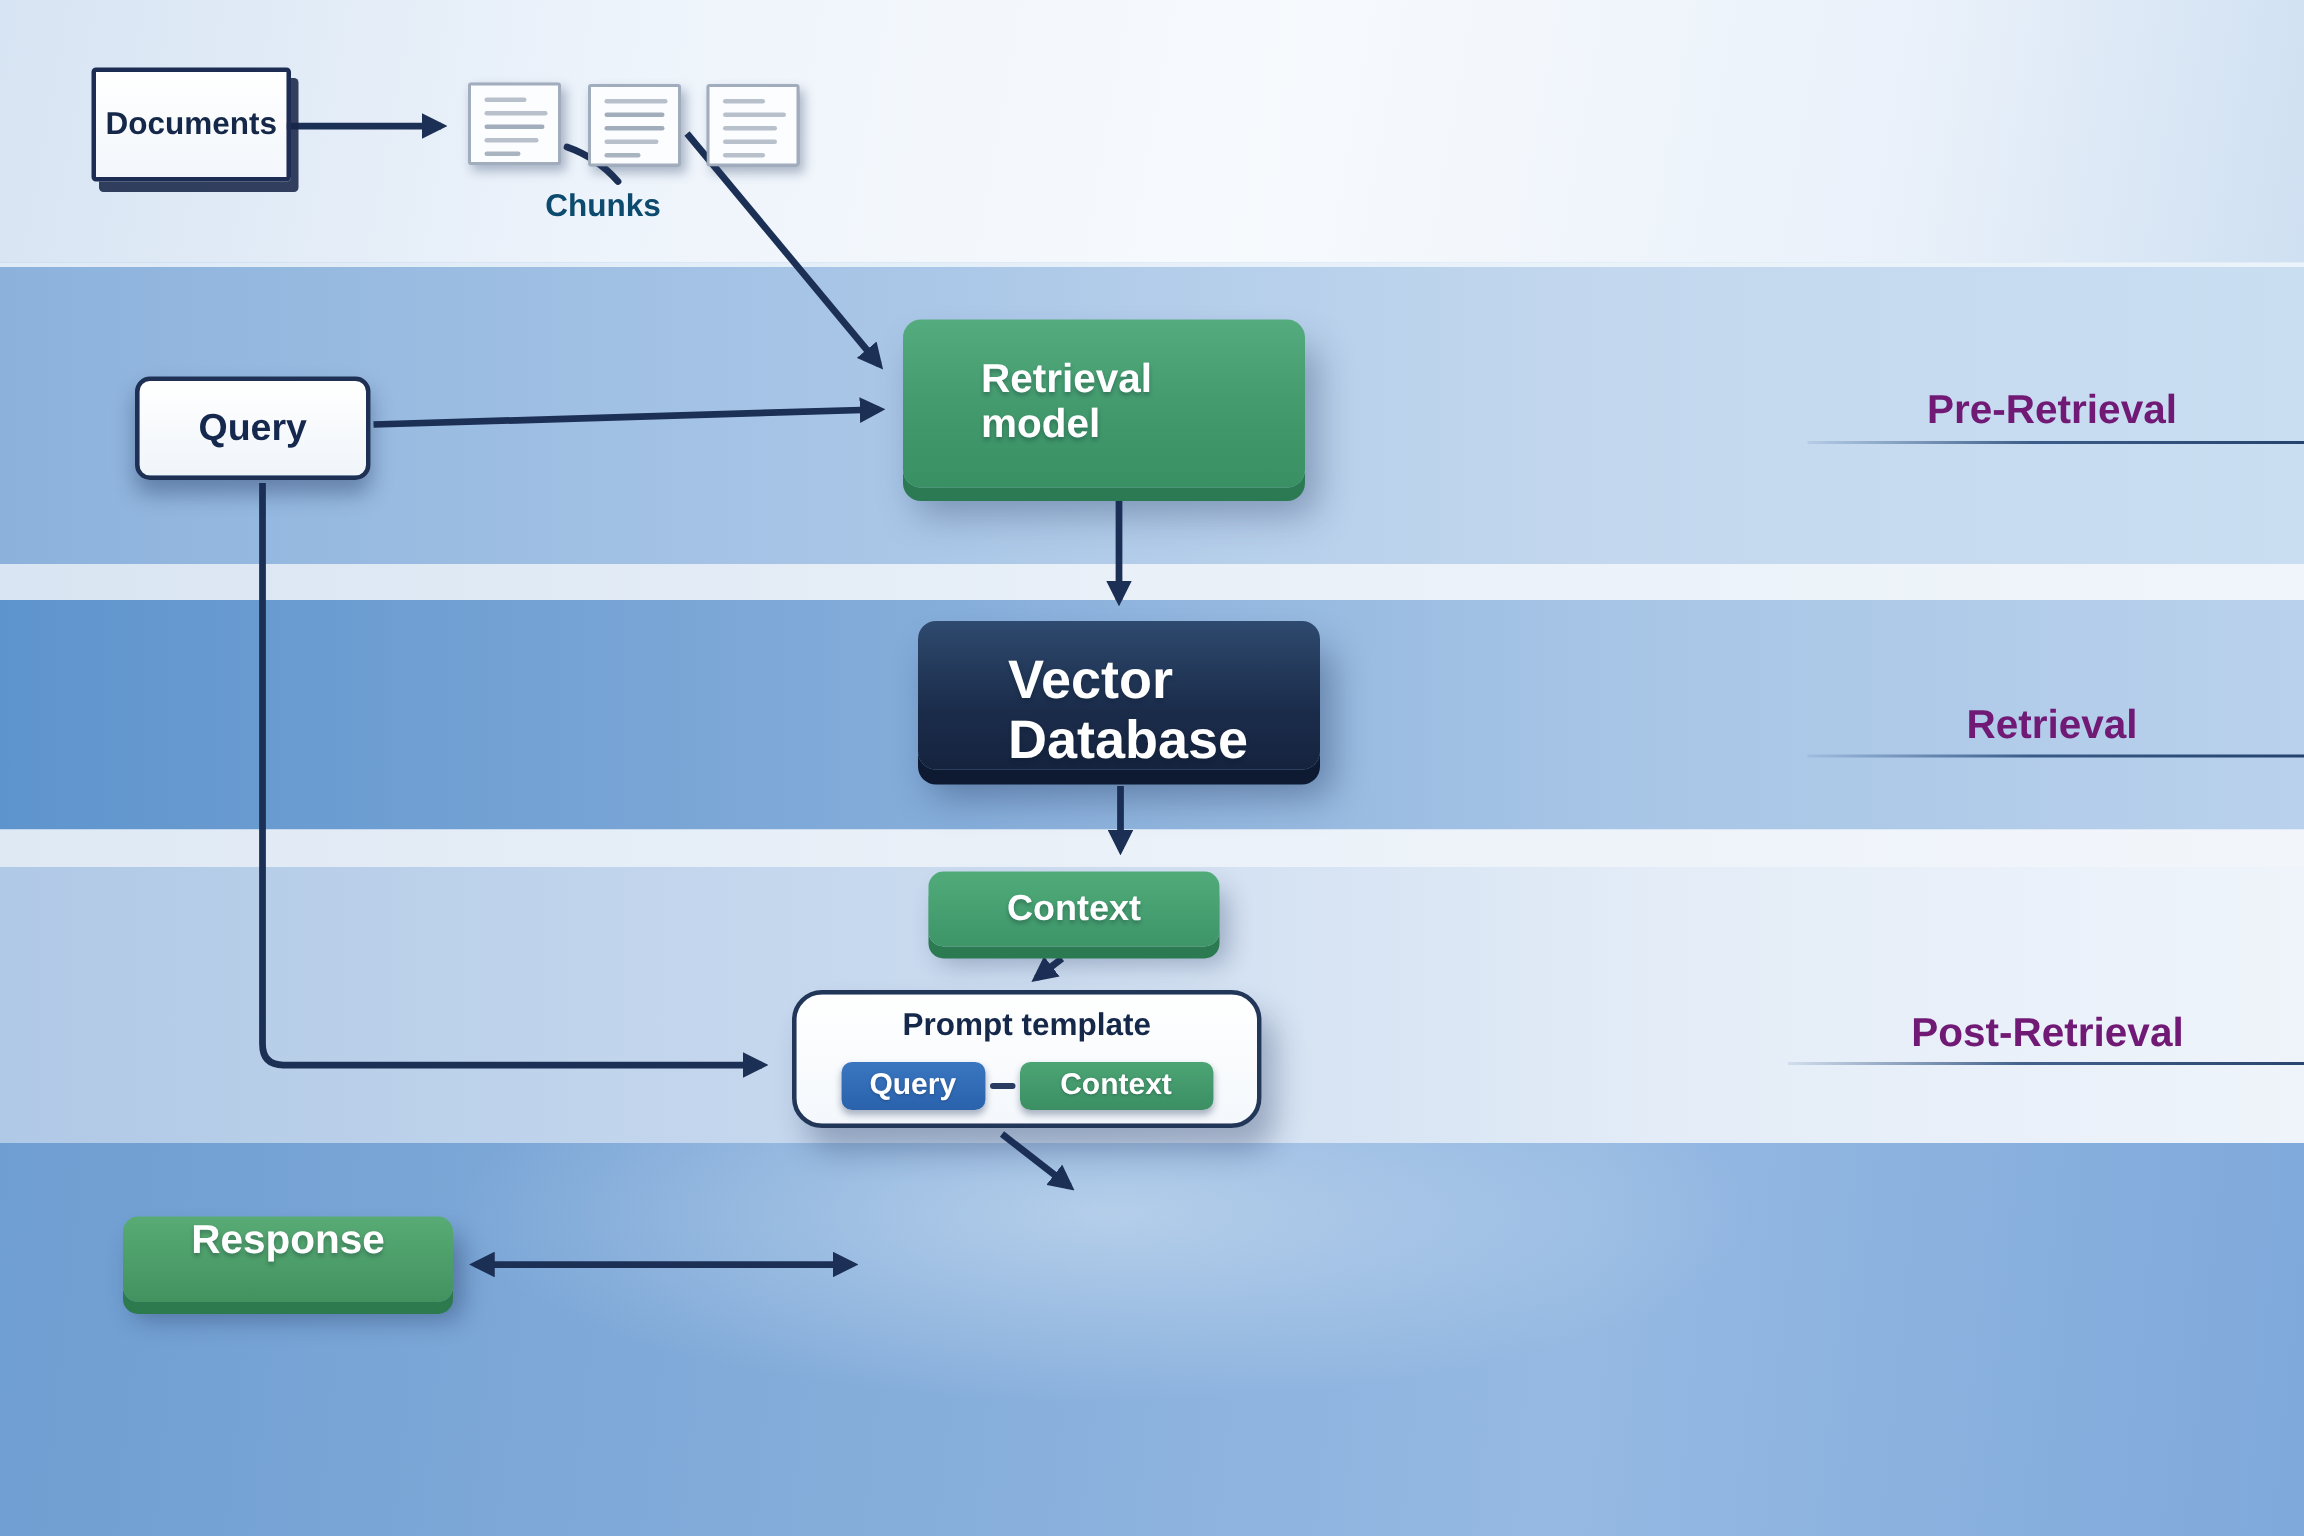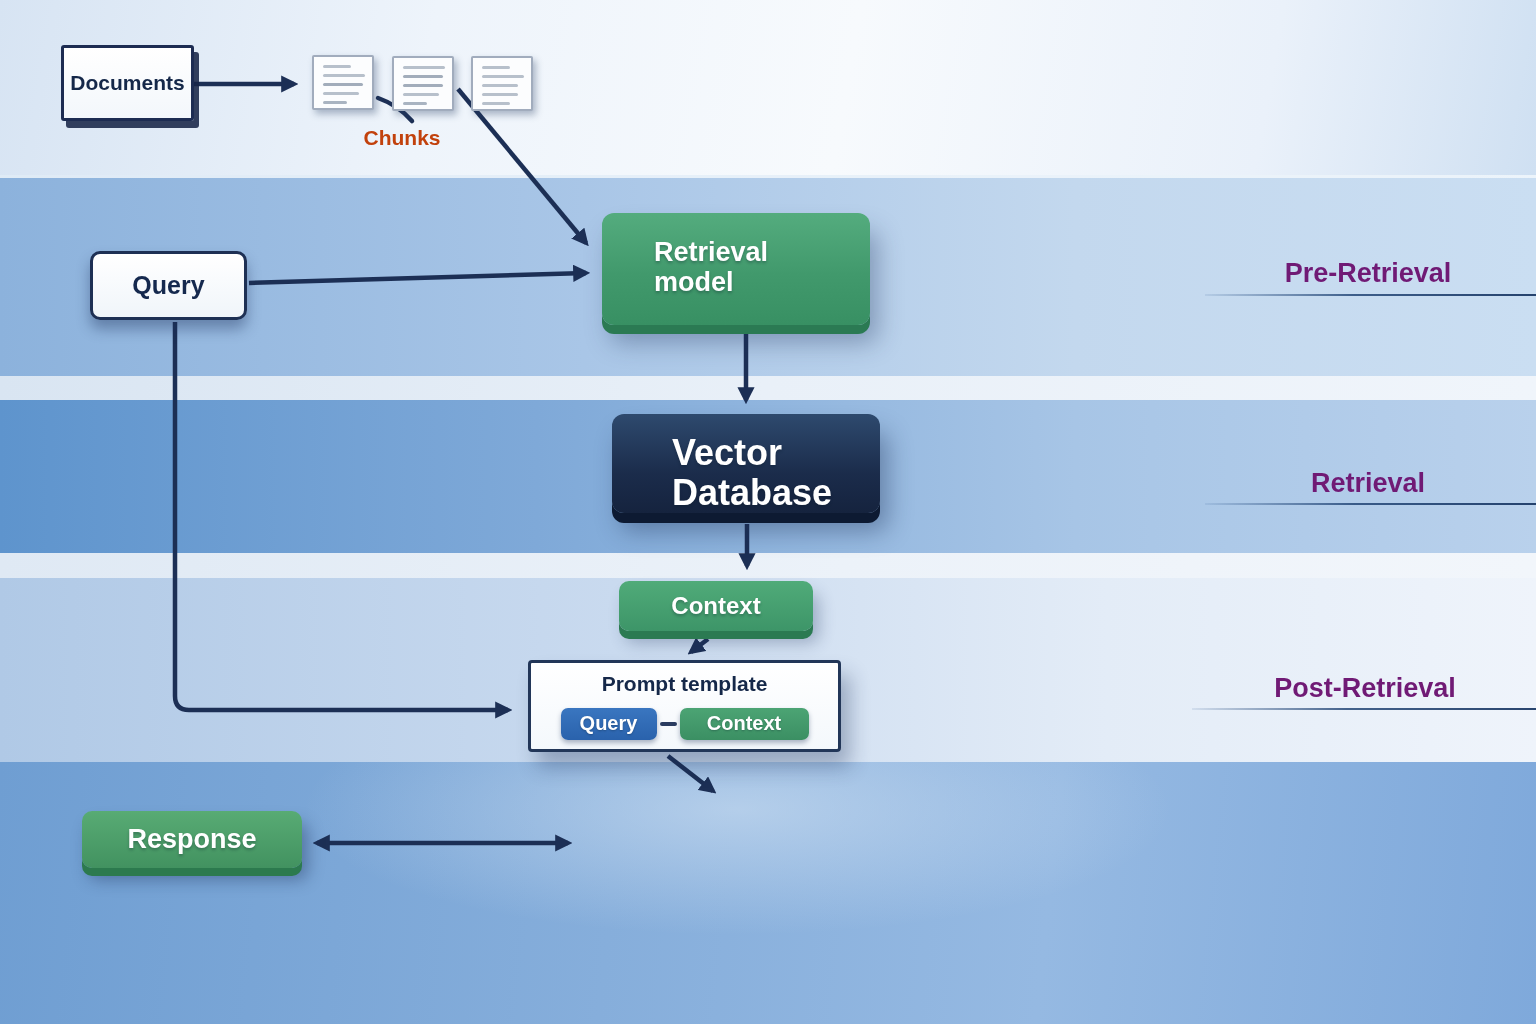--- a/index.html
+++ b/index.html
@@ -42,21 +42,21 @@
   .documents .nlabel{font-size:21px;color:#152849;}
   
   .chunk{position:absolute;width:62px;height:55px;background:#fcfdfe;
     border:2px solid rgba(70,92,124,.5);border-radius:2px;
     box-shadow:3px 4px 7px rgba(40,62,100,.35);
     padding:8px 0 0 9px;box-sizing:border-box;}
   .chunk i{display:block;height:3px;border-radius:2px;background:#b7c0cb;margin-bottom:6px;}
   .chunk i.w1{width:28px}.chunk i.w2{width:42px}.chunk i.w3{width:40px;background:#a2adbb}
   .chunk i.w4{width:36px}.chunk i.w5{width:24px;background:#a9b4c1}
   .chunks-label{position:absolute;left:345px;top:126px;width:114px;text-align:center;
-    font-weight:800;font-size:21px;color:#c2410c;}
+    font-weight:800;font-size:21px;color:#0c4a6e;}
   
   .query{position:absolute;left:90px;top:251px;width:157px;height:69px;
     background:linear-gradient(180deg,#ffffff,#f0f5fa);
     border:3px solid #1e3054;border-radius:10px;box-sizing:border-box;
     box-shadow:0 9px 14px rgba(28,48,90,.4);
     display:flex;align-items:center;justify-content:center;}
   .query .nlabel{font-size:25px;color:#15294e;}
   
   .box3d{position:absolute;border-radius:12px;color:#fff;
     text-shadow:0 2px 3px rgba(10,25,40,.3);}
@@ -76,26 +76,26 @@
     display:flex;align-items:center;justify-content:center;}
   .context .nlabel{font-size:24px;}
   .llm{left:585px;top:803px;width:287px;height:83px;border-radius:13px;
     background:linear-gradient(180deg,#3f7fca 0%,#2d66af 65%,#285da3 100%);
     box-shadow:0 13px 0 #173d72,10px 20px 26px rgba(20,40,80,.45);
     display:flex;align-items:center;justify-content:center;}
   .llm .nlabel{font-size:48px;letter-spacing:2px;}
   .response{left:82px;top:811px;width:220px;height:57px;border-radius:10px;
     background:linear-gradient(180deg,#58ab74 0%,#429260 100%);
     box-shadow:0 8px 0 #2c7a4e,6px 12px 16px rgba(28,48,88,.4);
-    display:flex;align-items:center;justify-content:center;}
+    display:flex;align-items:flex-start;justify-content:center;}
   .response .nlabel{font-size:27px;}
   
   .prompt{position:absolute;left:528px;top:660px;width:313px;height:92px;
     background:linear-gradient(180deg,#ffffff,#f4f8fc);
-    border:3px solid #223658;border-radius:4px;box-sizing:border-box;
+    border:3px solid #223658;border-radius:20px;box-sizing:border-box;
     box-shadow:9px 15px 20px rgba(28,48,88,.32);}
   .prompt-title{margin-top:9px;text-align:center;font-weight:800;font-size:21px;color:#152849;}
   .chip-row{position:absolute;left:0;top:44px;width:100%;height:33px;
     display:flex;align-items:center;justify-content:center;}
   .chip{height:32px;border-radius:7px;color:#fff;font-weight:800;font-size:20px;
     display:flex;align-items:center;justify-content:center;
     text-shadow:0 1px 2px rgba(10,25,40,.3);
     box-shadow:0 3px 5px rgba(25,45,85,.35);}
   .chip-query{width:96px;background:linear-gradient(180deg,#3a76c0,#2a62ac);}
   .chip-dash{width:17px;height:4px;background:#2a3c60;margin:0 3px;border-radius:2px;}

